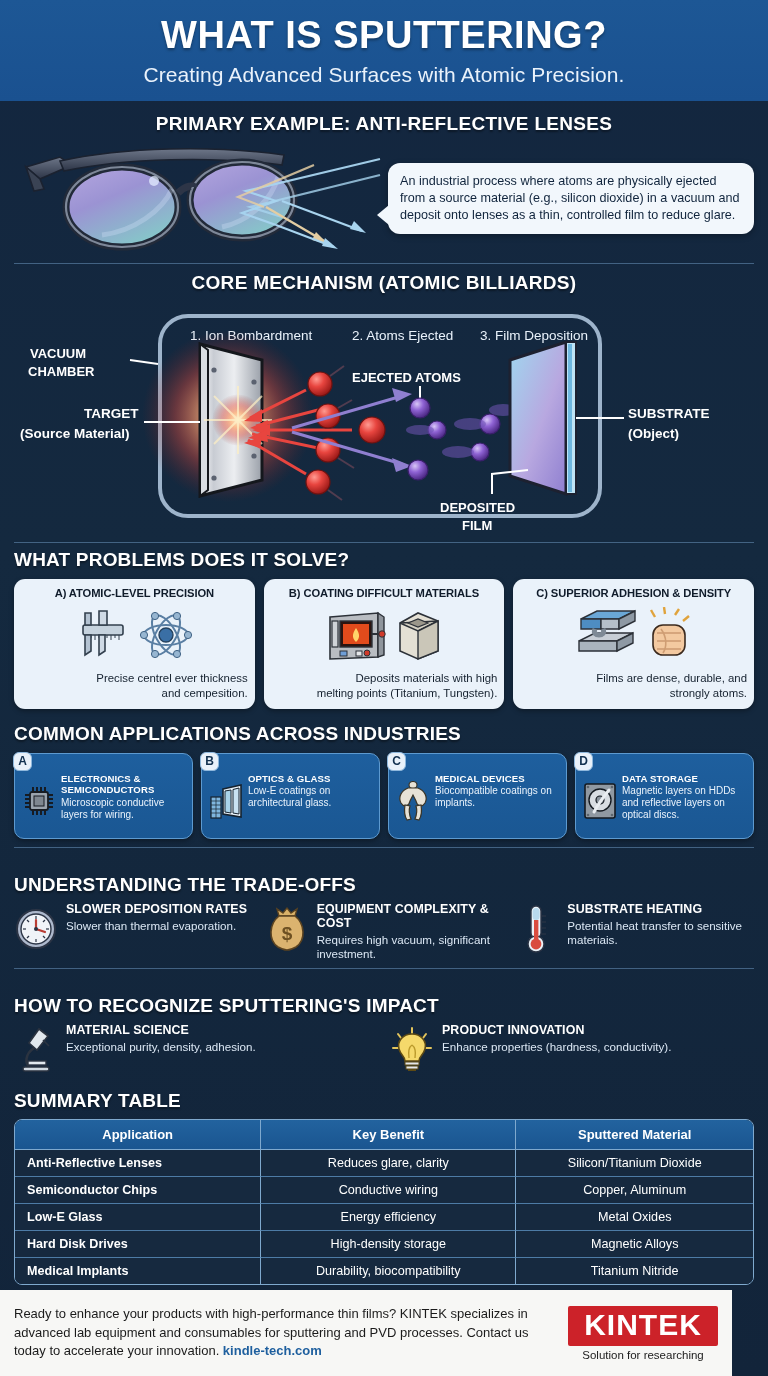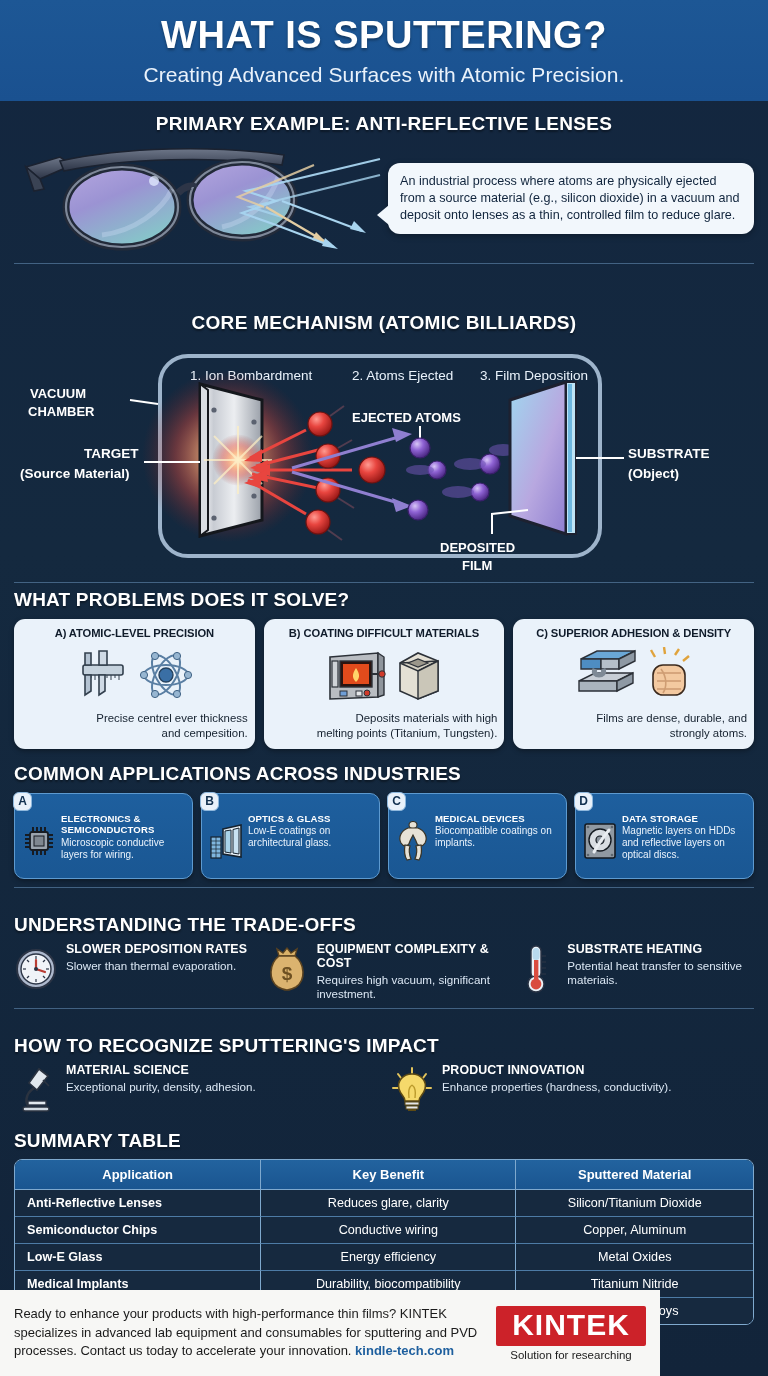--- a/index.html
+++ b/index.html
@@ -53,21 +53,21 @@
     color:#10243c; font-size: 12.6px; line-height: 1.35;
     box-shadow: 0 2px 6px rgba(0,0,0,.3);
   }
   .callout::before {
     content:""; position:absolute; left:-11px; top:42px;
     border-top: 10px solid transparent; border-bottom: 10px solid transparent;
     border-right: 12px solid #f2f7fc;
   }
 
   
-  .core { padding: 8px 0 4px; margin-top: 40px; }
+  .core { padding: 8px 0 4px; }
   .core .sec-title-center { margin-bottom: 4px; }
   .core-stage { position: relative; width: 768px; height: 240px; }
 
   
   .problems { padding: 6px 14px 8px; }
   .prob-grid { display:flex; gap: 9px; margin-top: 8px; }
   .prob-card {
     flex:1; background:#eaf2fa; border-radius: 11px;
     padding: 8px 7px 9px; text-align:center;
     box-shadow: 0 2px 5px rgba(0,0,0,.35);
@@ -128,21 +128,21 @@
     background:#16293f; color:#ffffff; font-size: 12.6px;
     padding: 6px 8px; text-align:center;
     border-right:1px solid #7fa9ce; border-bottom:1px solid #4d7ba6;
   }
   table.summary td:first-child { text-align:left; font-weight:700; padding-left:12px; }
   table.summary td:last-child { border-right:none; }
   table.summary tr:last-child td { border-bottom:none; }
 
   
   .footer {
-    position:absolute; left:0; bottom:0; width:660px; height: 86px;
+    position:absolute; left:0; bottom:0; width:732px; height: 86px;
     background:#f7f7f5; display:flex; align-items:center;
     padding: 8px 14px; gap: 10px;
   }
   .footer-text { flex:1; color:#1b1b1b; font-size: 13px; line-height:1.42; }
   .footer-link { color:#1e5f9e; font-weight:700; }
   .logo-box { flex:0 0 150px; text-align:center; }
   .logo-red {
     background:#cc2229; color:#ffffff; font-size: 30px; font-weight:700;
     letter-spacing: 1px; padding: 2px 6px 4px; border-radius:2px;
     font-family:"Liberation Sans", sans-serif;
@@ -709,28 +709,28 @@
           <td>Semiconductor Chips</td>
           <td>Conductive wiring</td>
           <td>Copper, Aluminum</td>
         </tr>
         <tr>
           <td>Low-E Glass</td>
           <td>Energy efficiency</td>
           <td>Metal Oxides</td>
         </tr>
         <tr>
+          <td>Hard Disk Drives</td>
+          <td>High-density storage</td>
+          <td>Magnetic Alloys</td>
+        </tr>
+        <tr>
           <td>Medical Implants</td>
           <td>Durability, biocompatibility</td>
           <td>Titanium Nitride</td>
-        </tr>
-        <tr>
-          <td>Hard Disk Drives</td>
-          <td>High-density storage</td>
-          <td>Magnetic Alloys</td>
         </tr>
       </tbody>
     </table>
   </div>
 
   <div class="footer">
     <div class="footer-text">
       <span>Ready to enhance your products with high-performance thin films? KINTEK specializes in advanced lab equipment and consumables for sputtering and PVD processes. Contact us today to accelerate your innovation. </span><span class="footer-link nowrap">kindle-tech.com</span>
     </div>
     <div class="logo-box">

